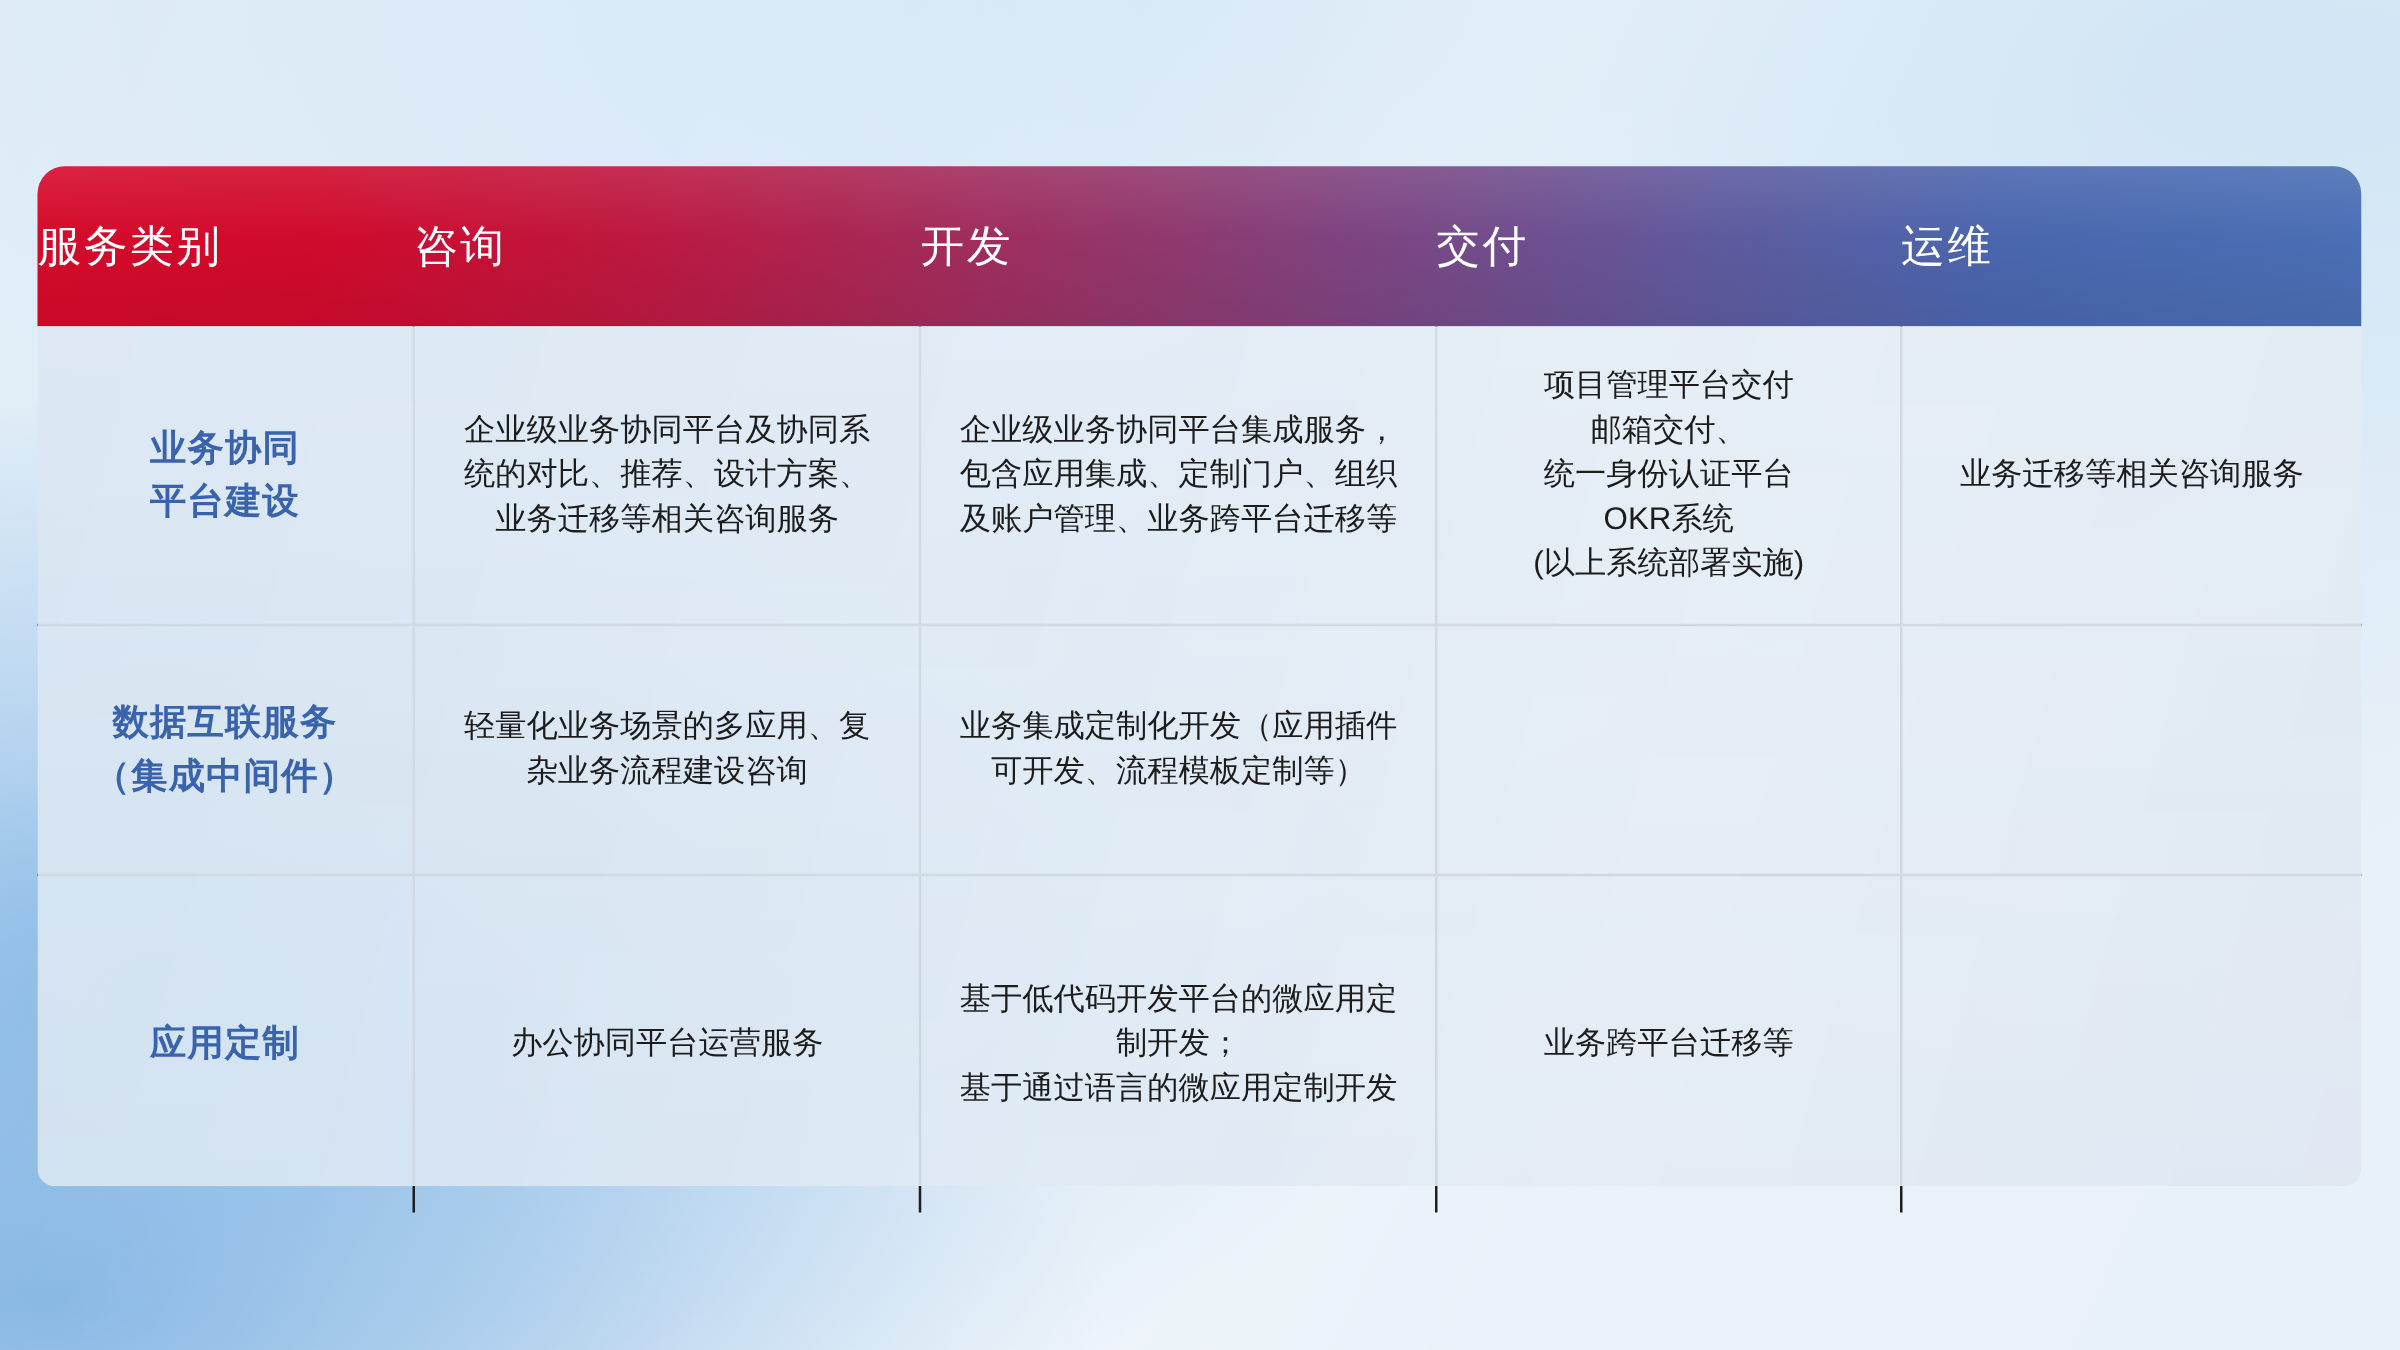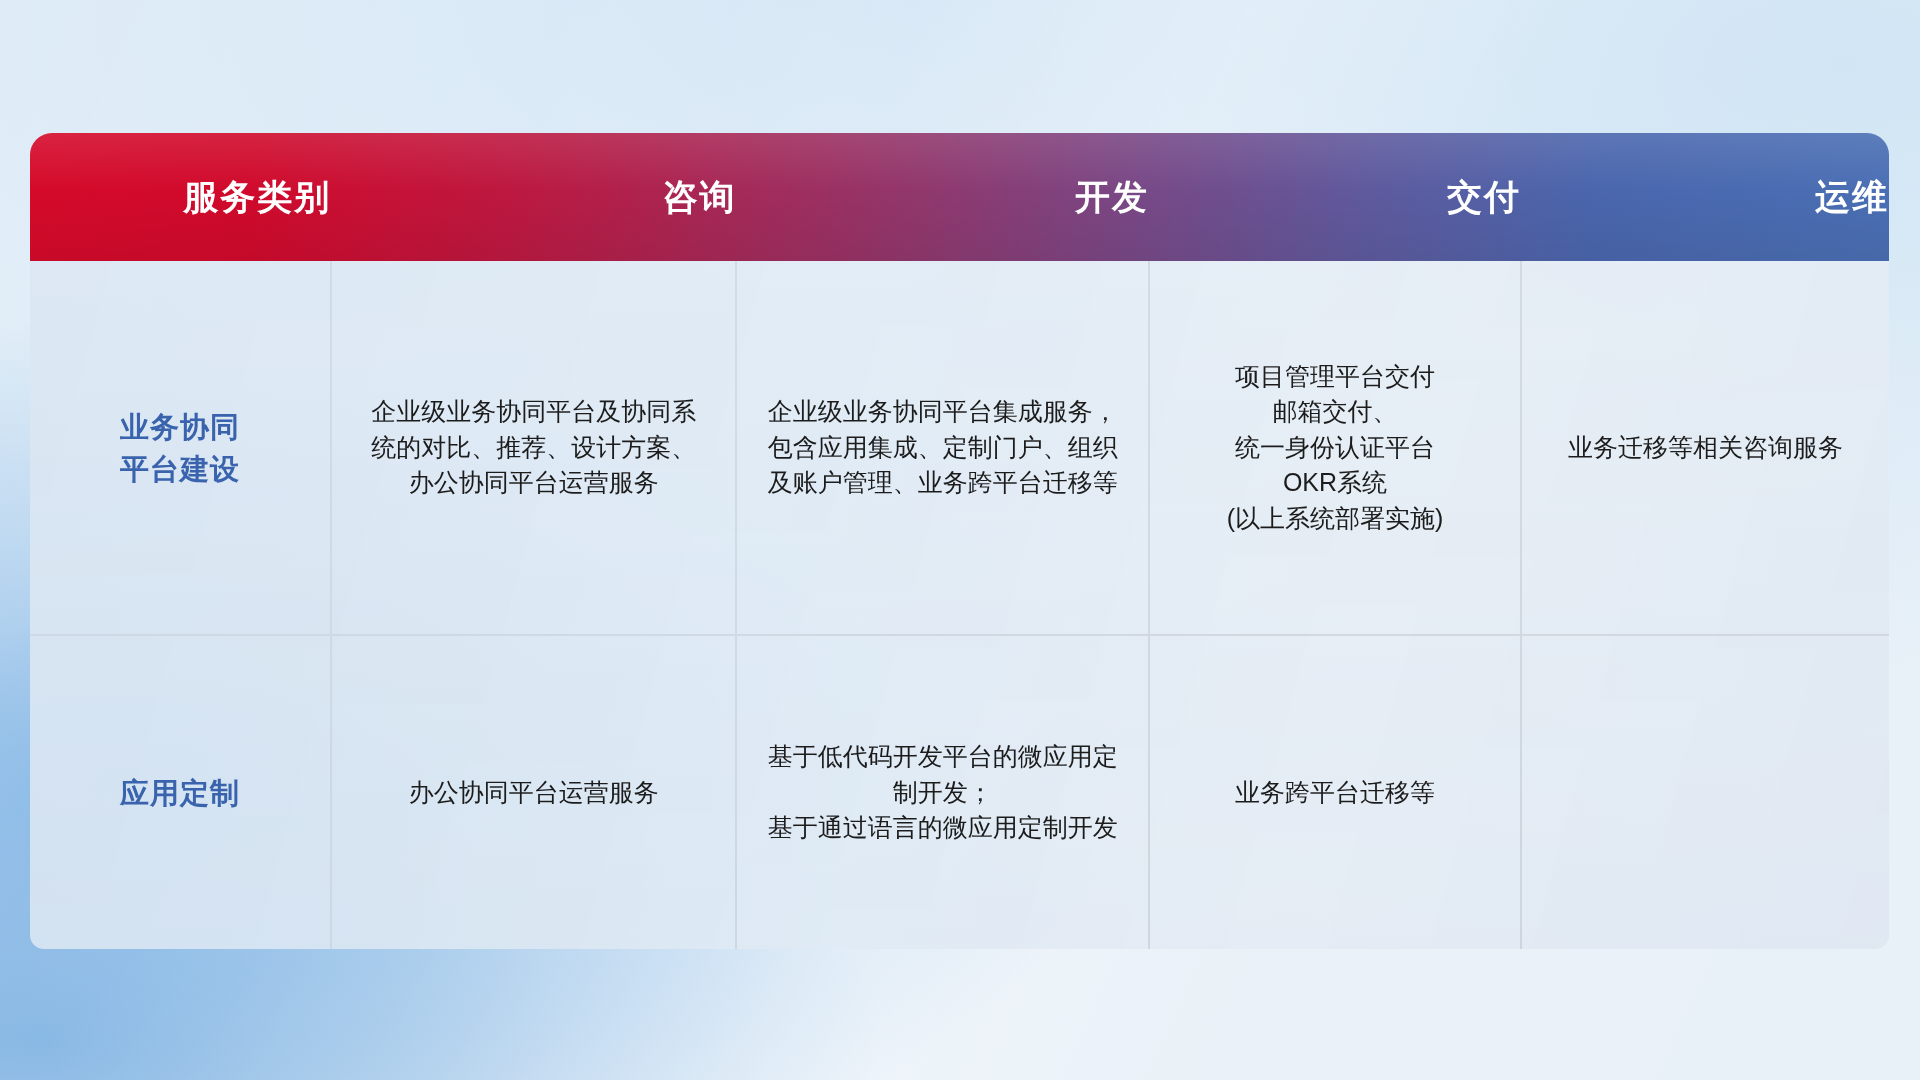--- a/index.html
+++ b/index.html
@@ -49,23 +49,23 @@
     height: 100%;
     border-collapse: collapse;
     table-layout: fixed;
   }
 
   
   thead th {
     height: 128px;
     color: #ffffff;
     font-size: 35px;
-    font-weight: bold;
+    font-weight: normal;
     letter-spacing: 2px;
-    text-align: right;
+    text-align: left;
     vertical-align: middle;
     position: relative;
     z-index: 3;
     padding: 0;
   }
 
   #header-bar {
     position: absolute;
     left: 0;
     top: 0;
@@ -164,40 +164,60 @@
     </thead>
     <tbody>
       <tr>
         <td class="cat">
           <span class="cell-text">业务协同
 平台建设</span>
         </td>
         <td>
           <span class="cell-text">企业级业务协同平台及协同系
 统的对比、推荐、设计方案、
-办公协同平台运营服务</span>
+业务迁移等相关咨询服务</span>
         </td>
         <td>
           <span class="cell-text">企业级业务协同平台集成服务，
 包含应用集成、定制门户、组织
 及账户管理、业务跨平台迁移等</span>
         </td>
         <td>
           <span class="cell-text">项目管理平台交付
 邮箱交付、
 统一身份认证平台
 OKR系统
 (以上系统部署实施)</span>
         </td>
         <td class="last">
           <span class="cell-text">业务迁移等相关咨询服务</span>
         </td>
       </tr>
       <tr>
         <td class="cat">
+          <span class="cell-text">数据互联服务
+（集成中间件）</span>
+        </td>
+        <td>
+          <span class="cell-text">轻量化业务场景的多应用、复
+杂业务流程建设咨询</span>
+        </td>
+        <td>
+          <span class="cell-text">业务集成定制化开发（应用插件
+可开发、流程模板定制等）</span>
+        </td>
+        <td>
+          <span class="cell-text"></span>
+        </td>
+        <td class="last">
+          <span class="cell-text"></span>
+        </td>
+      </tr>
+      <tr>
+        <td class="cat">
           <span class="cell-text">应用定制</span>
         </td>
         <td>
           <span class="cell-text">办公协同平台运营服务</span>
         </td>
         <td>
           <span class="cell-text">基于低代码开发平台的微应用定
 制开发；
 基于通过语言的微应用定制开发</span>
         </td>

